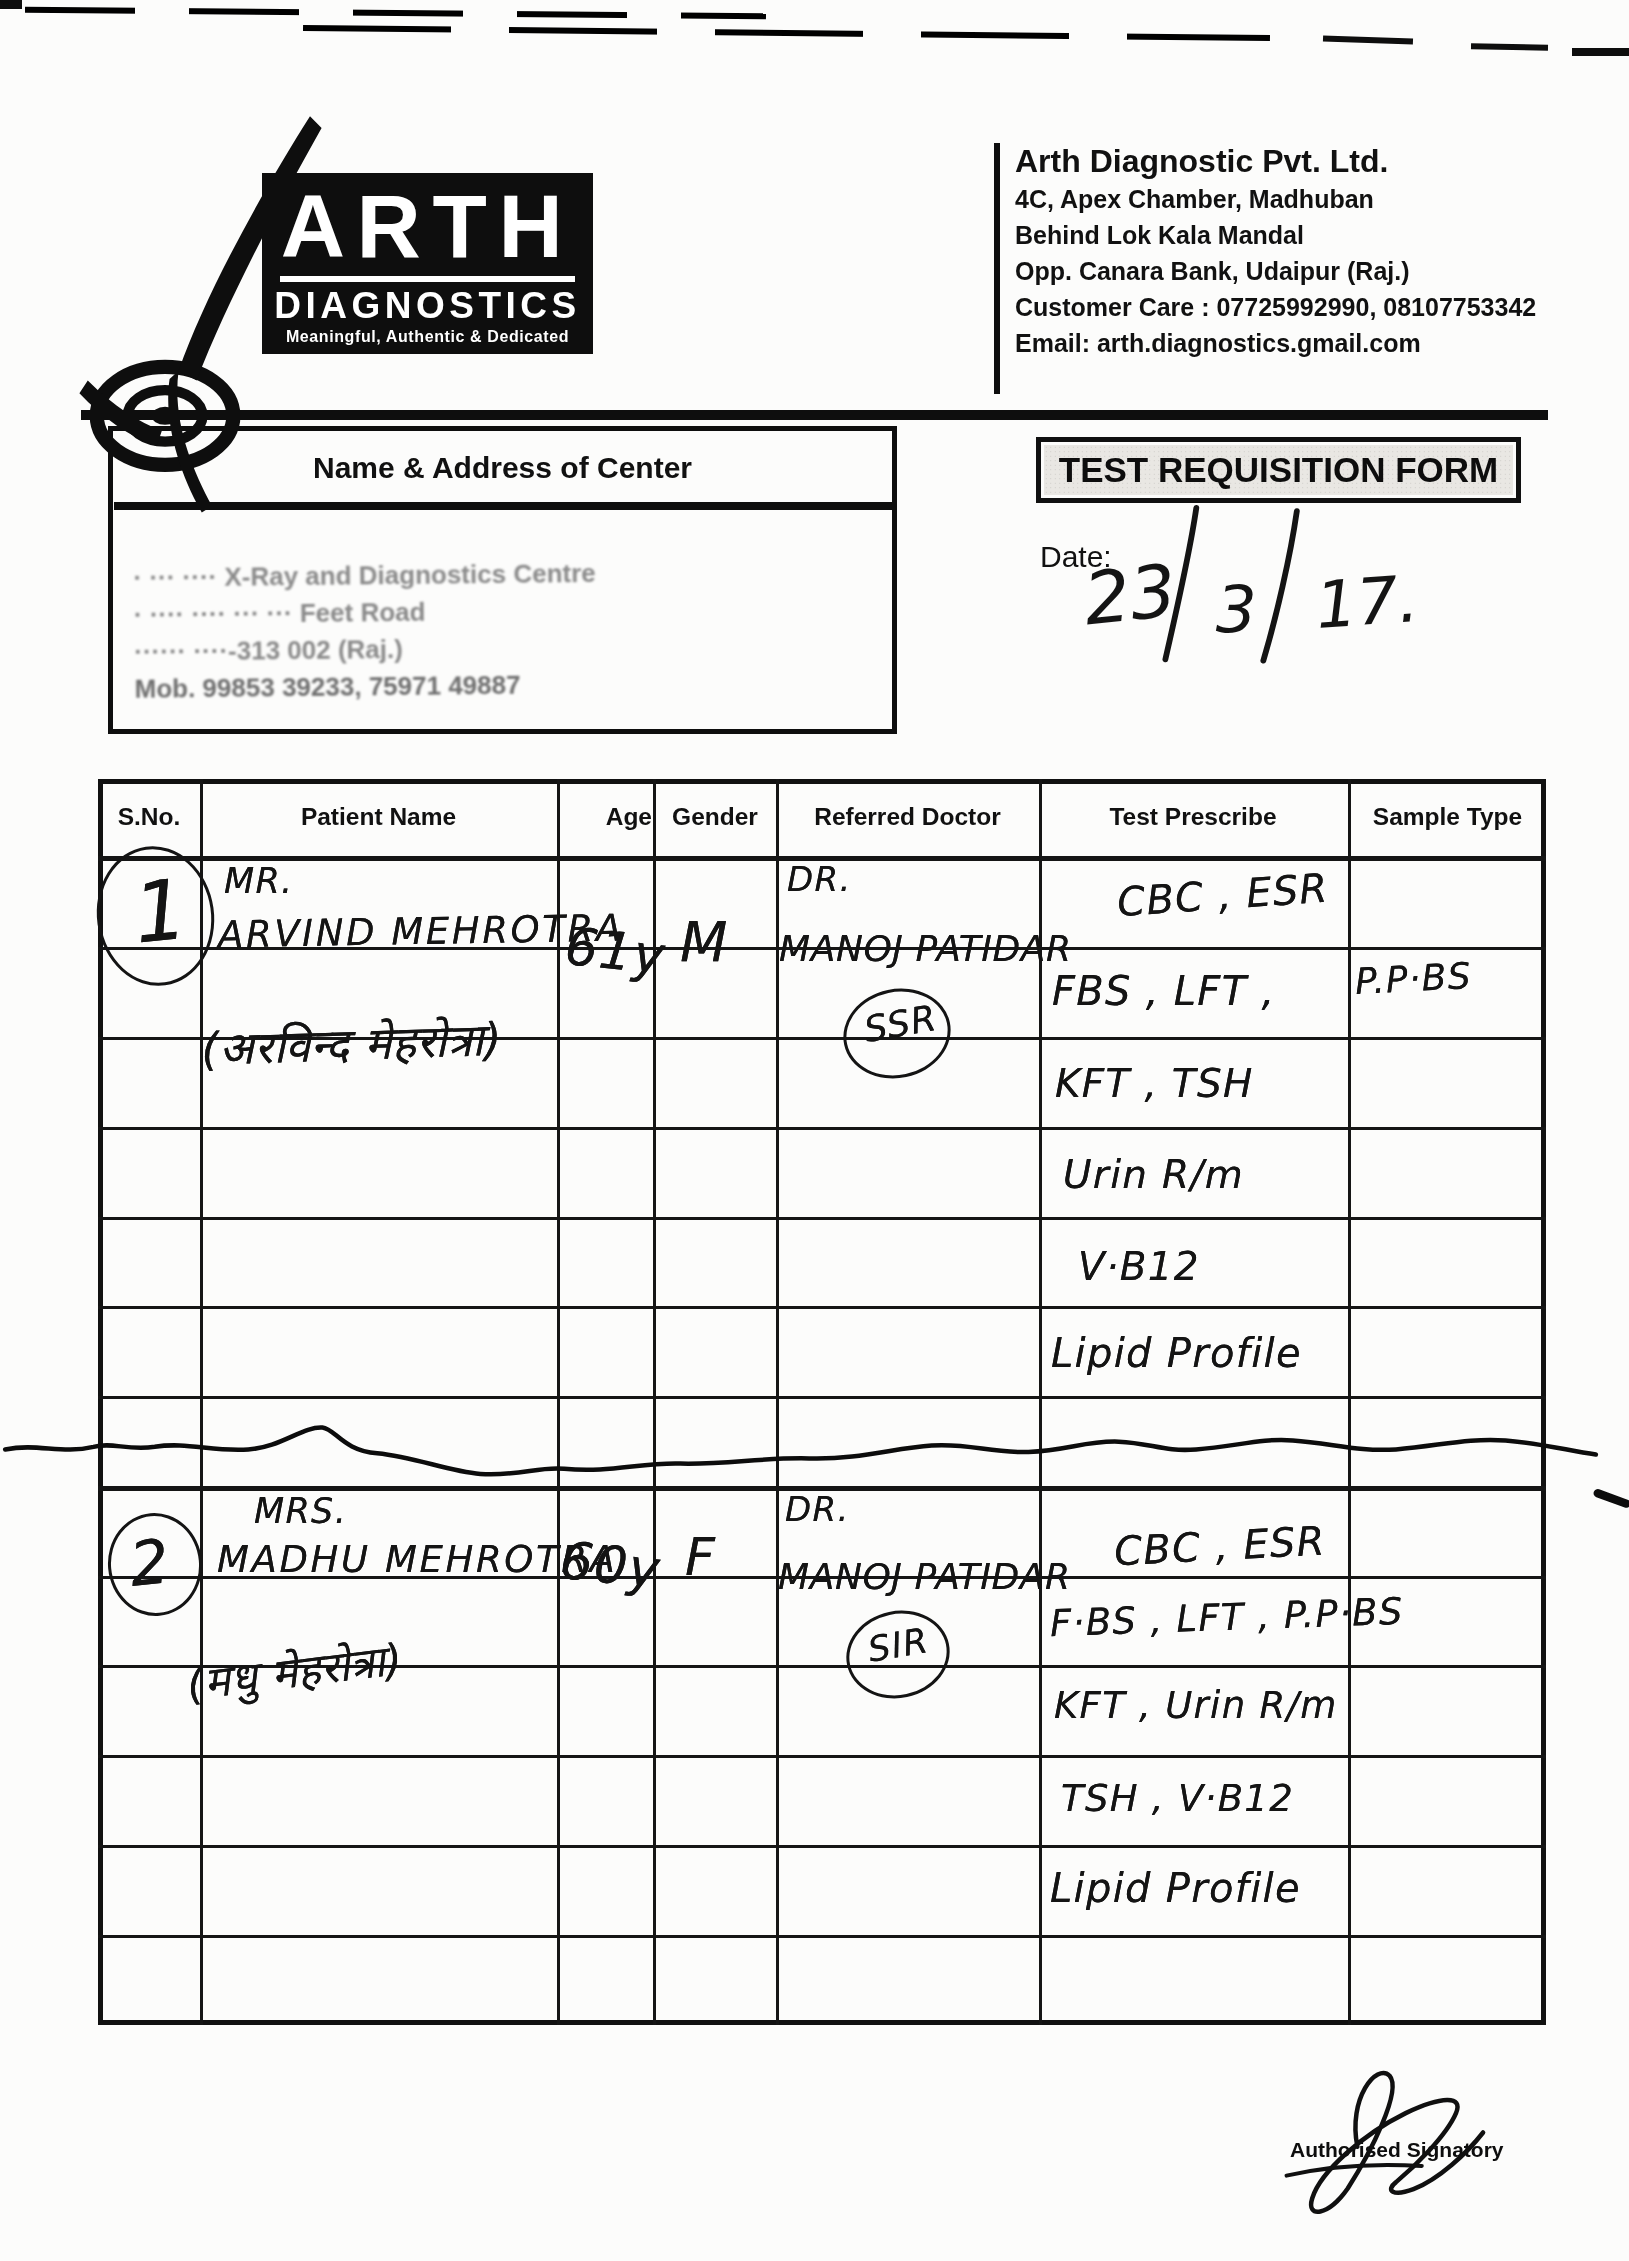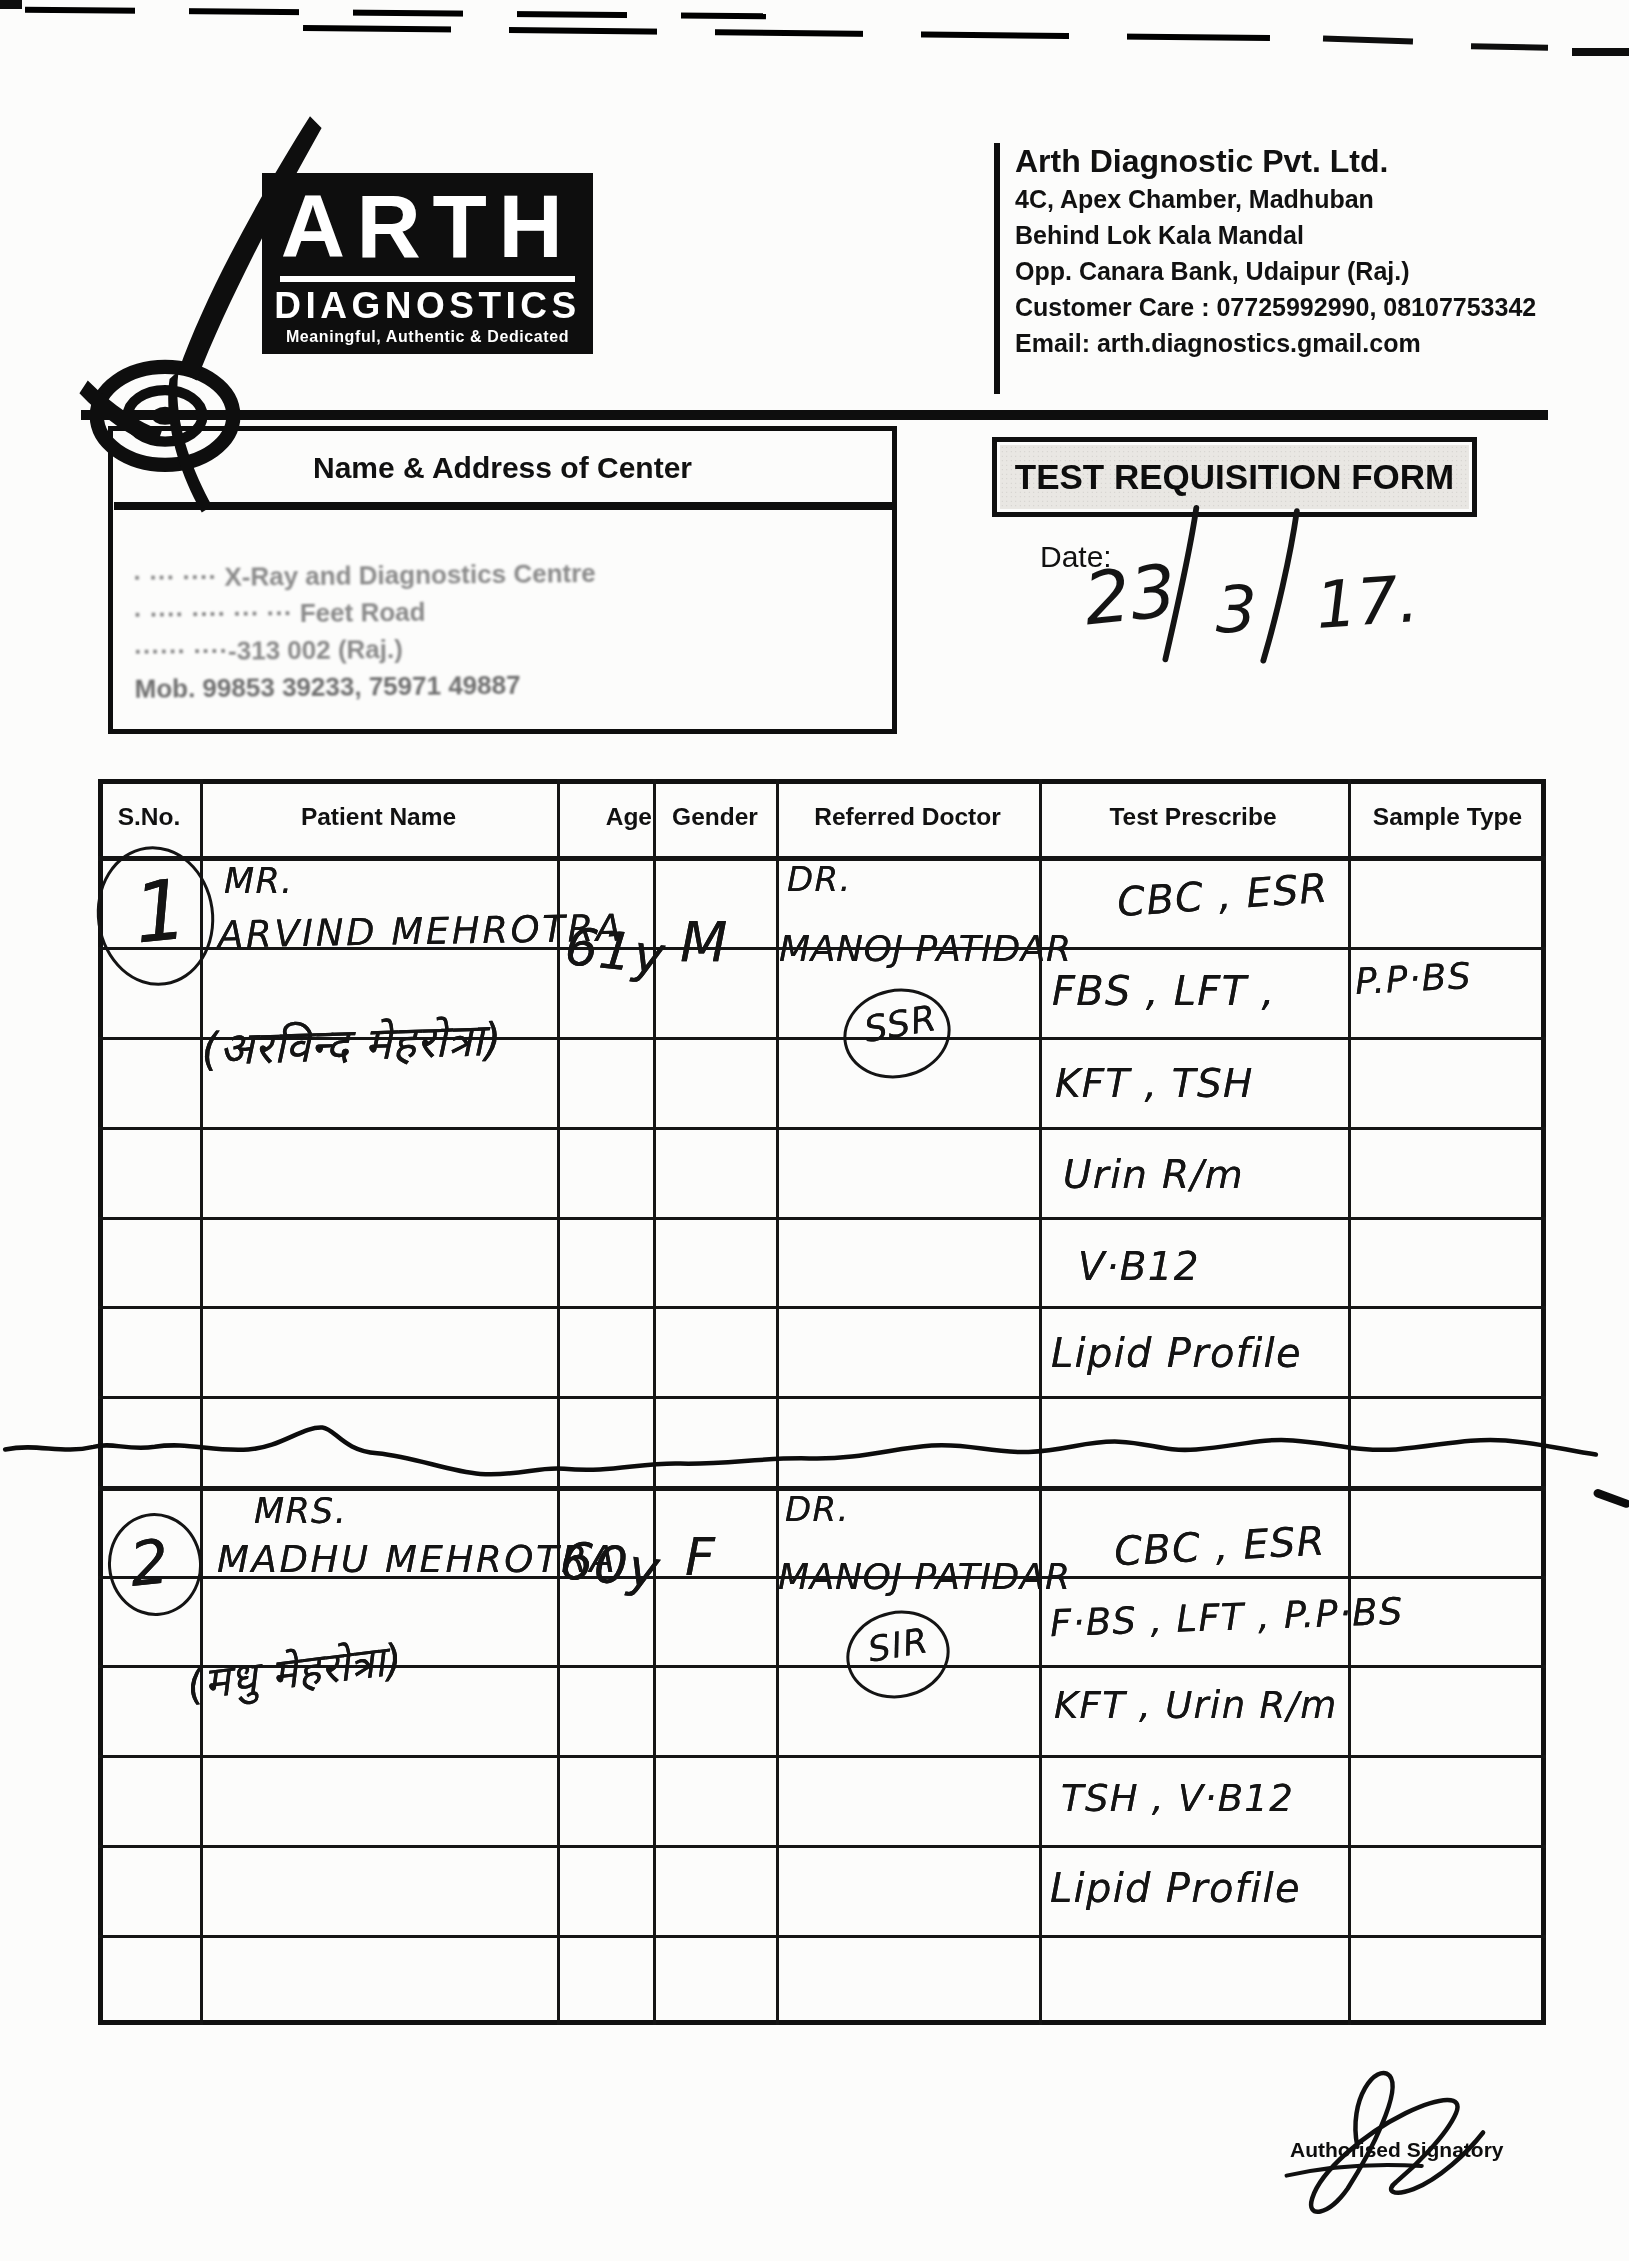--- a/index.html
+++ b/index.html
@@ -69,21 +69,21 @@
   <div class="abs" style="left:108px;top:426px;width:789px;height:308px;border:5.8px solid #0e0e0e;box-sizing:border-box;"></div>
   <div class="abs" style="left:108px;top:451px;width:789px;text-align:center;font-size:30px;font-weight:bold;">Name &amp; Address of Center</div>
   <div class="abs blk" style="left:114px;top:502px;width:778px;height:7.7px;"></div>
   <div class="abs stamp" style="left:134px;top:556px;width:722px;">
     <div>· ··· ···· X-Ray and Diagnostics Centre</div>
     <div>· ···· ···· ··· ··· Feet Road</div>
     <div>······ ····-313 002 (Raj.)</div>
     <div style="color:#6f6f6f;">Mob. 99853 39233, 75971 49887</div>
   </div>
 
-  <div class="abs" style="left:992px;top:437px;width:485px;height:80px;border:5.2px solid #101010;box-sizing:border-box;padding-left:24px;">
+  <div class="abs" style="left:1036px;top:437px;width:485px;height:66px;border:5.2px solid #101010;box-sizing:border-box;padding-left:24px;">
     <div class="trf-inner">TEST REQUISITION FORM</div>
   </div>
 
   <div class="abs" style="left:1017px;top:540px;font-size:30px;font-weight:normal;margin-left:23px;">Date:</div>
   <svg class="abs" style="left:1070px;top:498px;" width="348" height="168" viewBox="0 0 540 260">
     <text x="22" y="190" font-size="112" transform="rotate(-6 80 150)">23</text>
     <path d="M196,15 C186,85 164,180 148,250" fill="none" stroke="#141414" stroke-width="9" stroke-linecap="round"></path>
     <text x="226" y="208" font-size="100">3</text>
     <path d="M352,20 C342,90 320,185 300,252" fill="none" stroke="#141414" stroke-width="9" stroke-linecap="round"></path>
     <text x="382" y="198" font-size="100" transform="rotate(-4 430 170)">17.</text>

